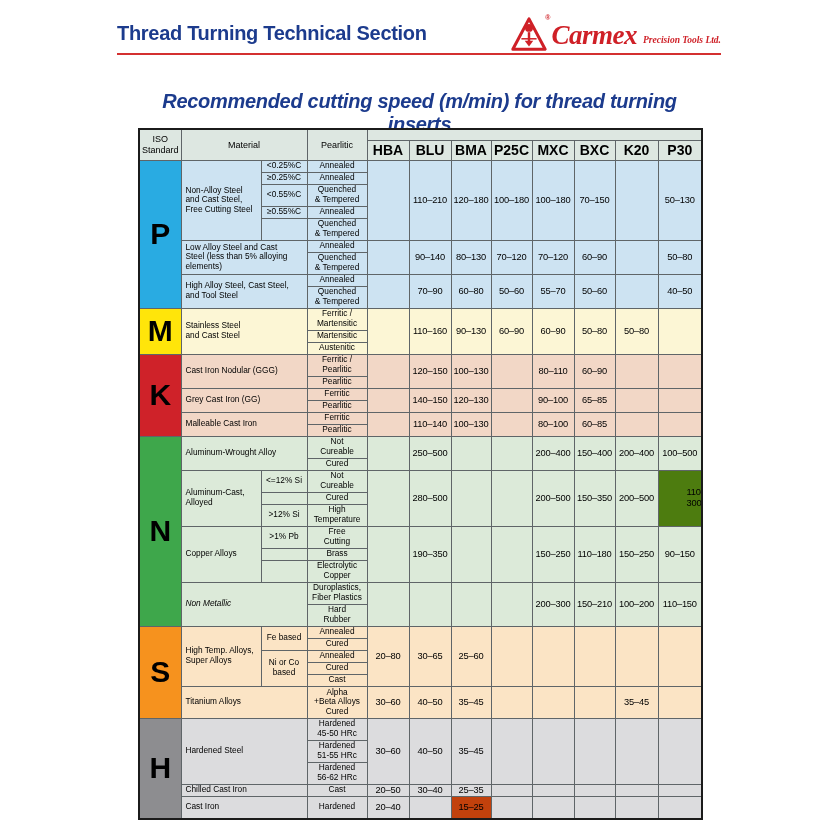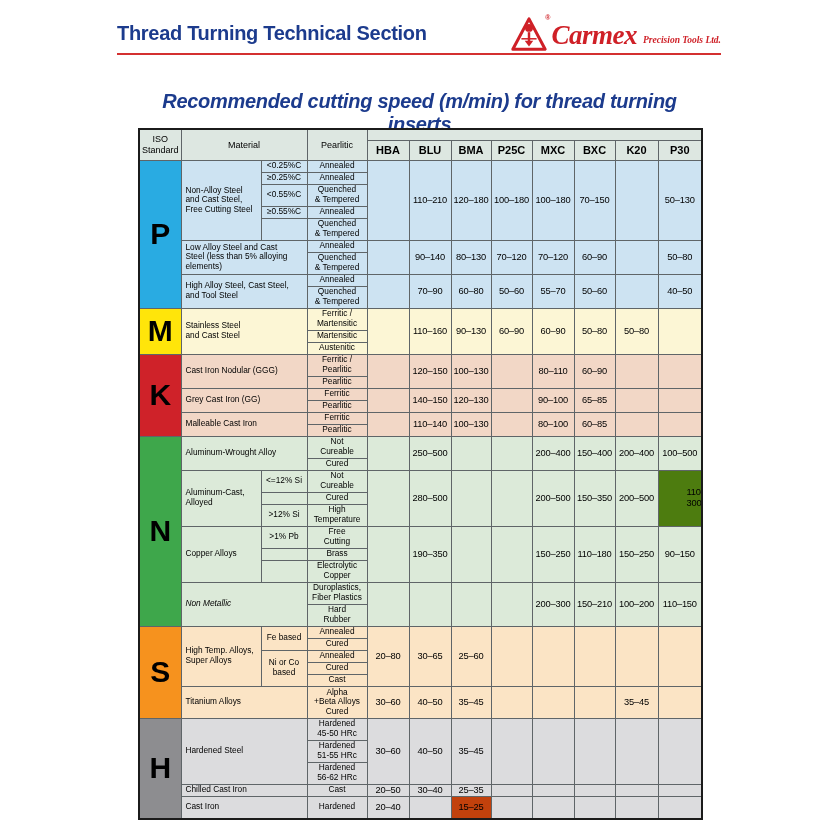--- a/index.html
+++ b/index.html
@@ -20,21 +20,21 @@
     font-size:9.5px;color:var(--red);margin-left:6px;margin-top:10px;}
   .rule{position:absolute;left:117px;top:53px;width:604px;height:2px;background:var(--rule);}
   .subtitle{position:absolute;left:138px;top:90px;width:563px;margin:0;text-align:center;
     font-size:20px;font-style:italic;font-weight:bold;color:var(--navy);letter-spacing:-0.3px;}
   table{position:absolute;left:138px;top:128px;width:563px;border-collapse:collapse;
     table-layout:fixed;border:2px solid #1b1b1b;}
   th,td{border:1px solid var(--grid);padding:0 1px;text-align:center;vertical-align:middle;
     font-size:8.3px;line-height:1.15;overflow:hidden;}
   th{background:var(--headerbg);font-weight:normal;white-space:pre-line;}
   th.corner{font-size:9px;}
-  th.grade{font-size:11px;font-weight:600;}
+  th.grade{font-size:14px;font-weight:600;}
   td.letter{font-size:30px;font-weight:bold;color:#000;}
   td.material{text-align:left;padding-left:4px;white-space:pre-line;}
   td.subtype{white-space:pre-line;}
   td.condition{white-space:pre-line;}
   td.value{font-size:9.3px;letter-spacing:-0.2px;}
 </style>
 </head>
 <body>
 
 <div class="top-header">

